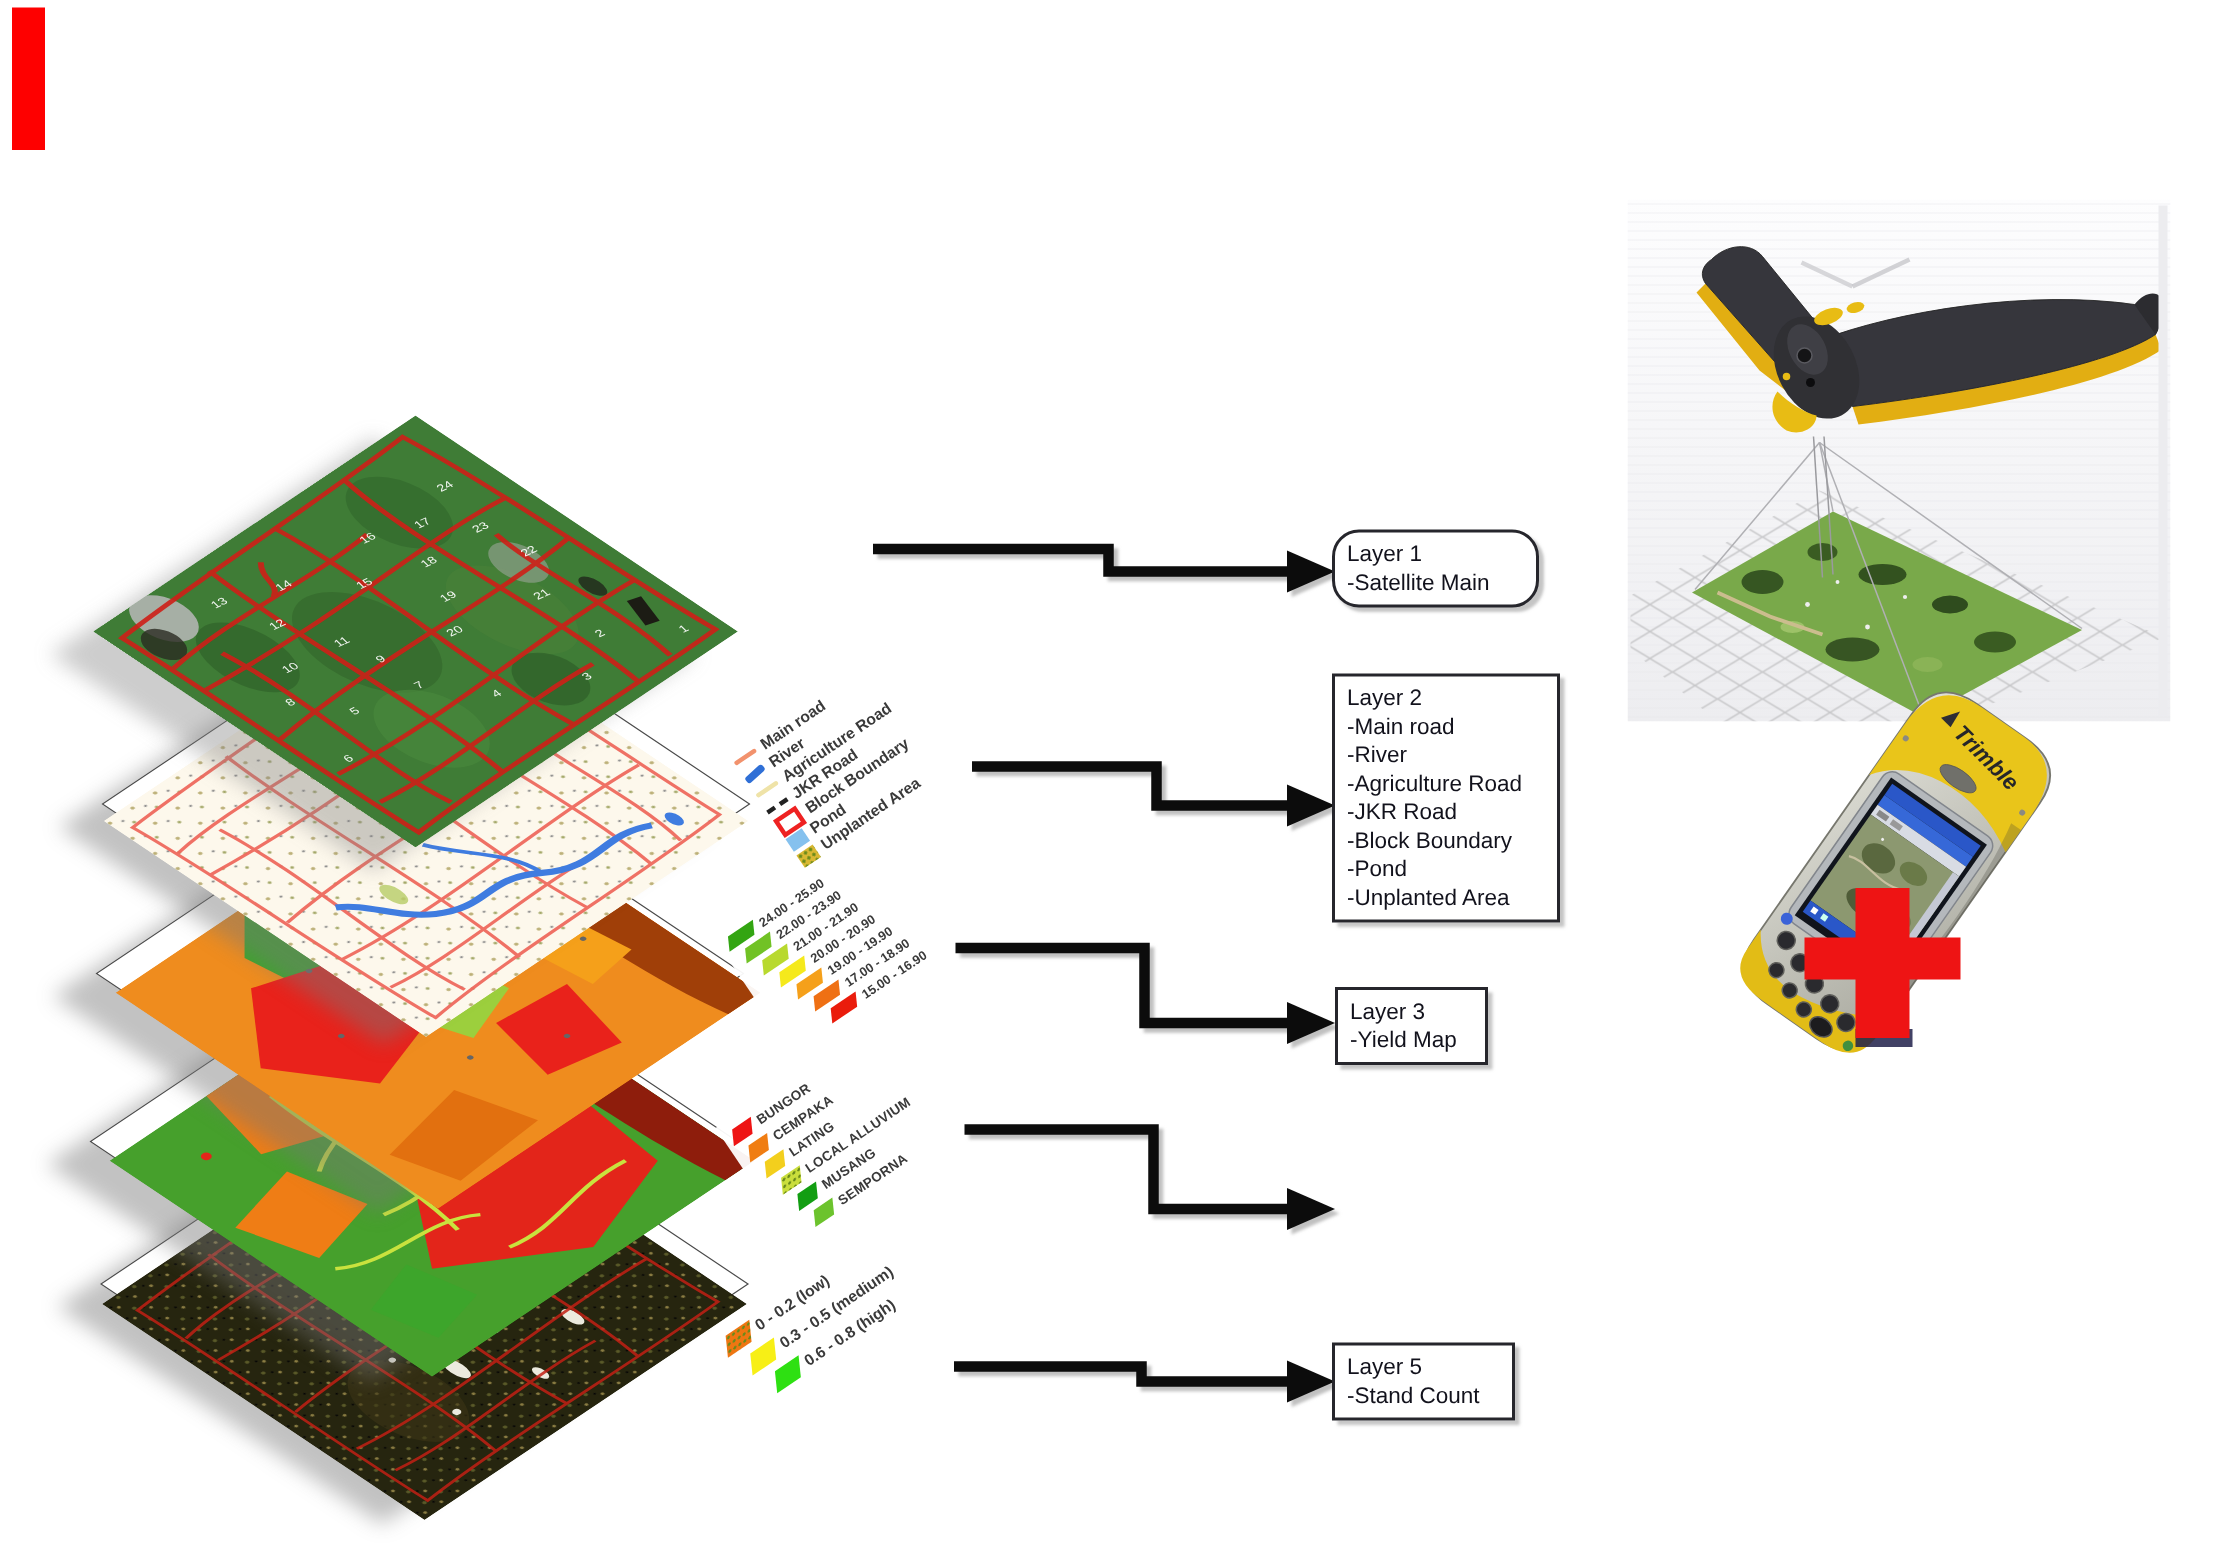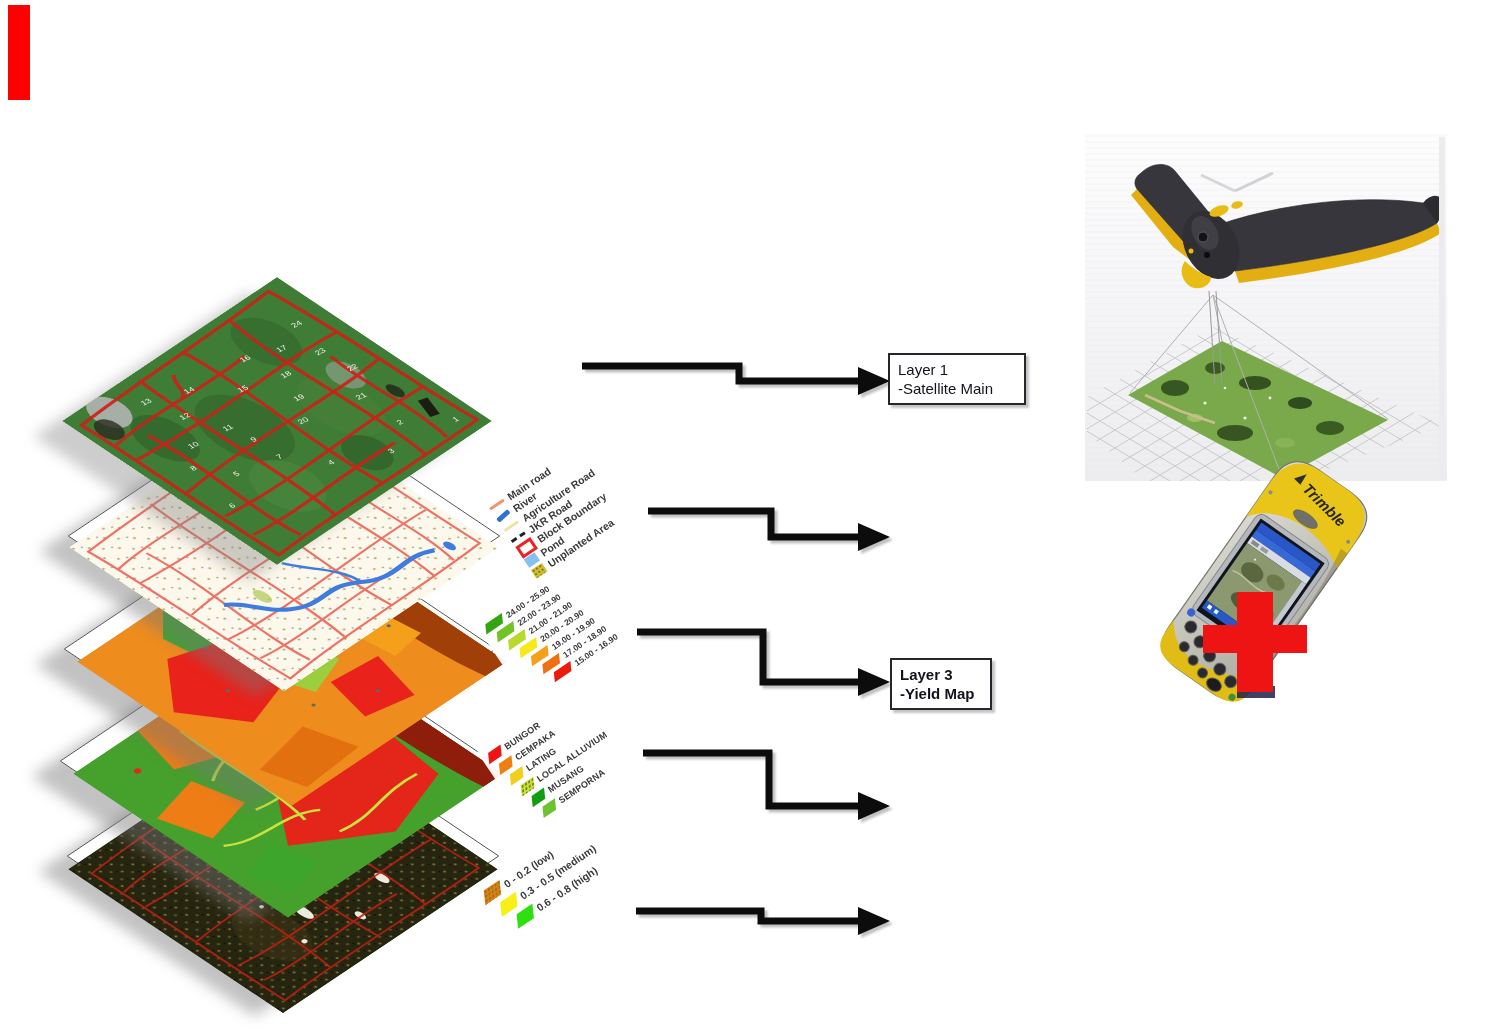--- a/index.html
+++ b/index.html
@@ -364,27 +364,41 @@
     </g>
     <g style="filter:drop-shadow(3px 3px 1px rgba(140,140,140,.55));" fill="#0c0c0c">
       <path d="M890,381 L858,367 L858,395 Z"></path>
       <path d="M890,537 L858,523 L858,551 Z"></path>
       <path d="M890,682 L858,668 L858,696 Z"></path>
       <path d="M890,806 L858,792 L858,820 Z"></path>
       <path d="M890,921 L858,907 L858,935 Z"></path>
     </g>
   </svg>
 
-  <div class="lbox" style="left:888px;top:353px;width:118px;">
+  <div class="lbox" style="left:888px;top:353px;width:118px;border-radius:18px;">
     <div>Layer 1</div>
     <div>-Satellite Main</div>
   </div>
-  <div class="lbox" style="left:890px;top:658px;width:82px;font-weight:bold;">
+  <div class="lbox" style="left:888px;top:449px;width:132px;">
+    <div>Layer 2</div>
+    <div>-Main road</div>
+    <div>-River</div>
+    <div>-Agriculture Road</div>
+    <div>-JKR Road</div>
+    <div>-Block Boundary</div>
+    <div>-Pond</div>
+    <div>-Unplanted Area</div>
+  </div>
+  <div class="lbox" style="left:890px;top:658px;width:82px;">
     <div>Layer 3</div>
     <div>-Yield Map</div>
+  </div>
+  <div class="lbox" style="left:888px;top:895px;width:102px;">
+    <div>Layer 5</div>
+    <div>-Stand Count</div>
   </div>
 
   <svg class="art" style="left:1085px;top:133px;" width="362" height="348" viewBox="0 0 362 348">
     <defs>
       <linearGradient id="photoGrad" x1="0" y1="0" x2="0" y2="1">
         <stop offset="0" stop-color="#fdfdfe"></stop>
           <stop offset="1" stop-color="#ededf0"></stop>
       </linearGradient>
       <pattern id="hl" width="8" height="6" patternUnits="userSpaceOnUse">
         <path d="M0,3 H8" stroke="#e6e6ea" stroke-width=".7"></path>

